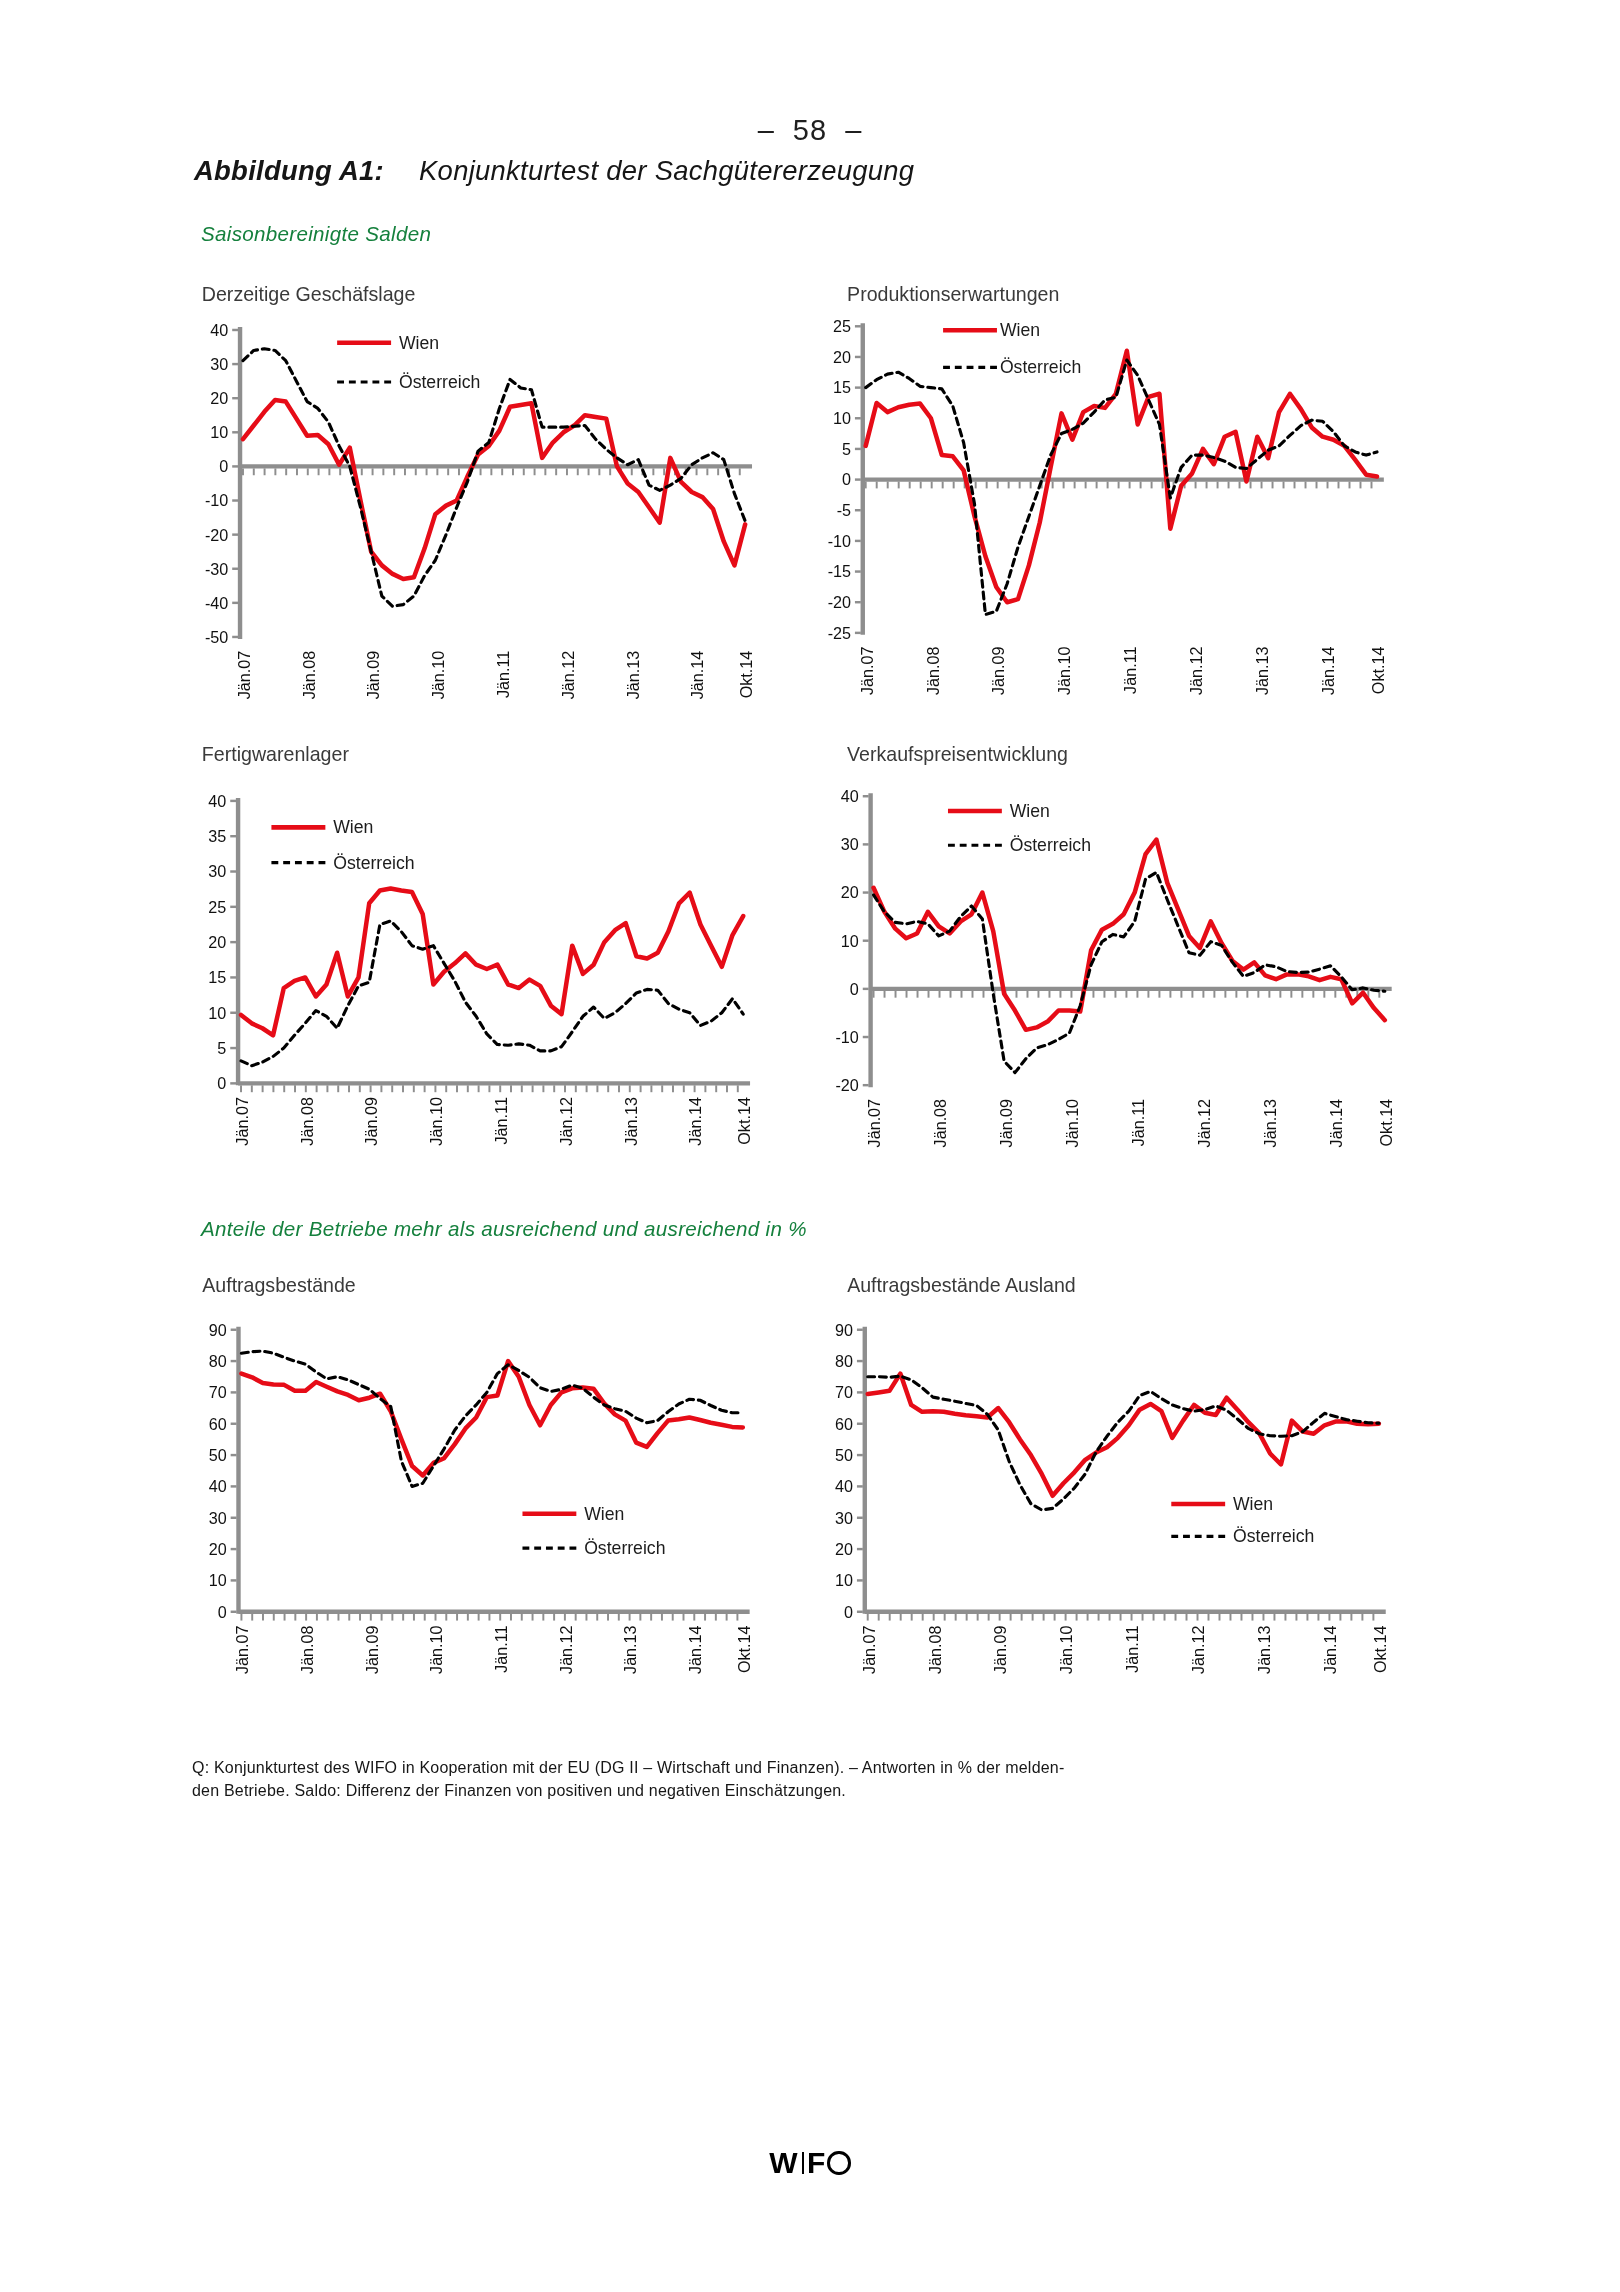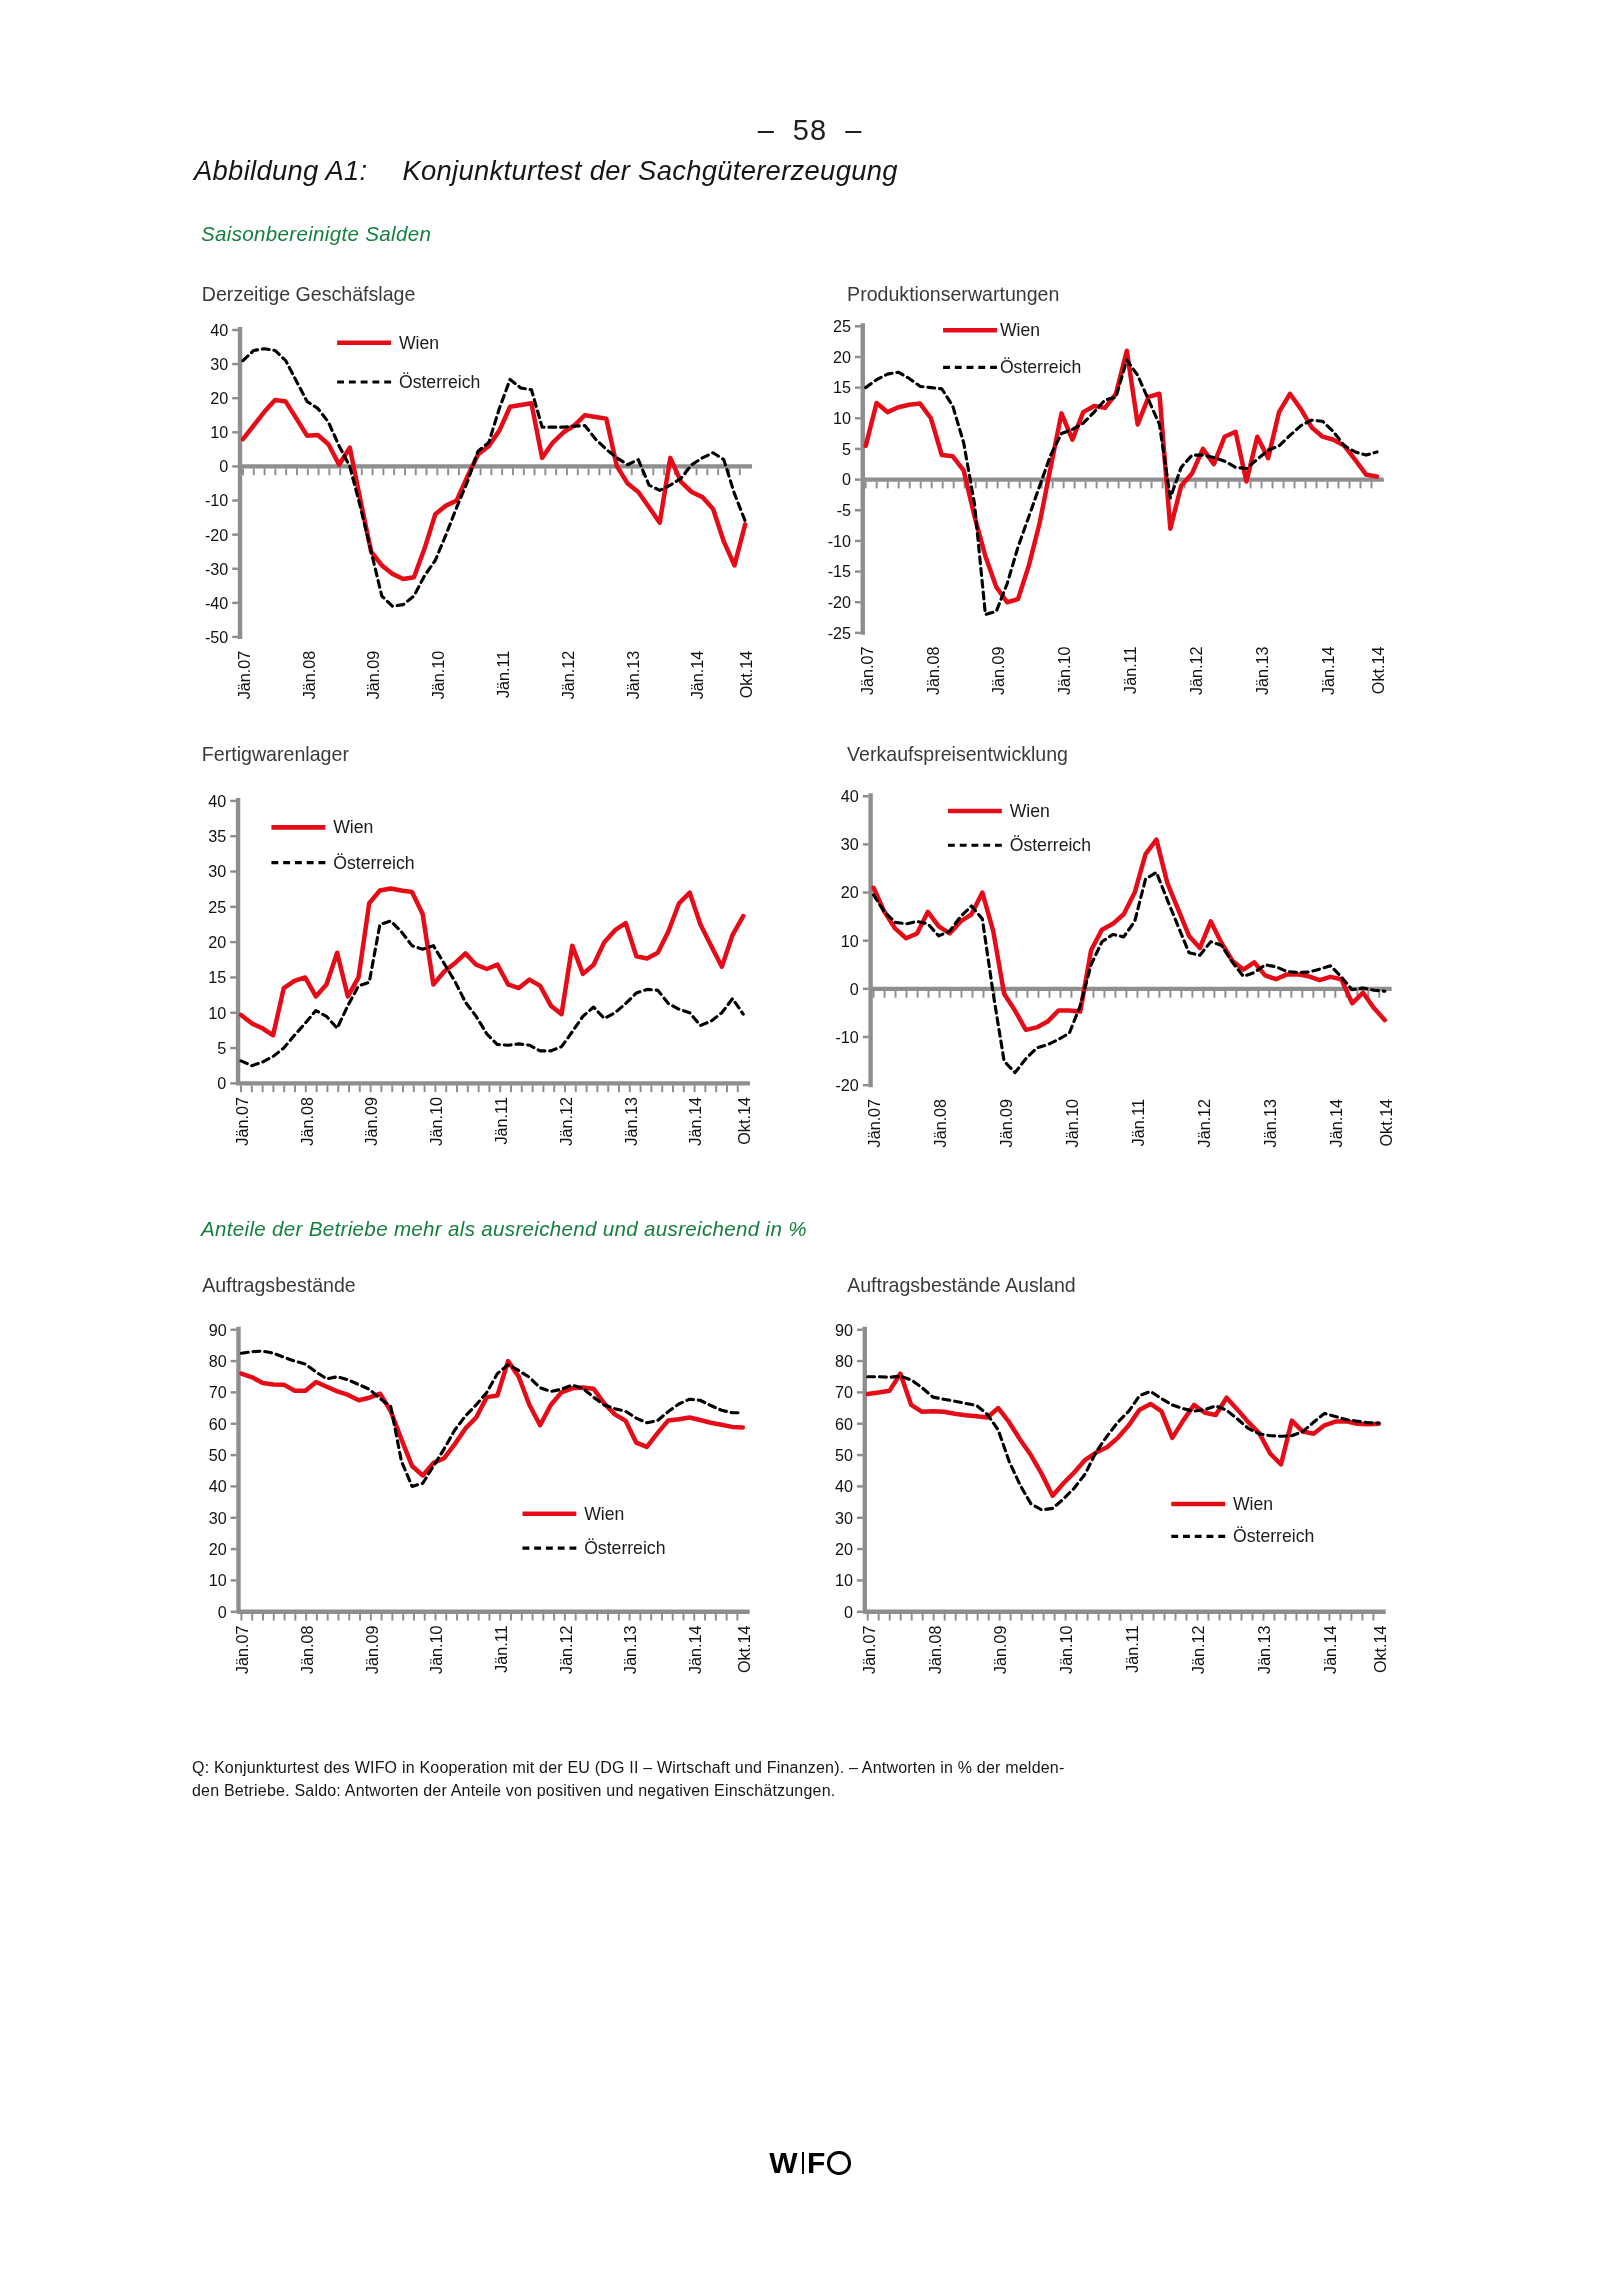--- a/index.html
+++ b/index.html
@@ -8,21 +8,21 @@
     font-family:"Liberation Sans", sans-serif; color:#1a1a1a;
   }
   .page-number {
     position:absolute; top:114px; left:0; width:100%; text-align:center;
     font-size:29px; color:#1f1f1f; white-space:pre; letter-spacing:1px;
   }
   .fig-title {
     position:absolute; top:155px; left:194px; font-size:27.4px; font-style:italic;
     color:#161616; letter-spacing:0.3px; white-space:nowrap;
   }
-  .fig-title .fig-label { margin-right:35px; }
+  .fig-title .fig-label { margin-right:35px;font-weight:bold; }
   .subhead {
     position:absolute; left:201px; font-size:20.6px; font-style:italic;
     color:#15803d; letter-spacing:0.3px; white-space:nowrap;
   }
   #subhead-salden  { top:222px; }
   #subhead-anteile { top:1217px; }
   svg.chart { position:absolute; overflow:visible; }
   .source {
     position:absolute; top:1757px; left:192px; width:1247px;
     font-size:16px; line-height:1.42; color:#161616; letter-spacing:0.2px;
@@ -613,21 +613,21 @@
     <g>
       <line x1="375" y1="239" x2="430" y2="239" stroke="#e60c17" stroke-width="4.6"></line>
       <text x="438" y="245" font-size="18" fill="#1c1c1c" text-anchor="start" font-family="&quot;Liberation Sans&quot;, sans-serif">Wien</text>
       <line x1="375" y1="272" x2="430" y2="272" stroke="#000000" stroke-width="3.2" stroke-dasharray="7 5"></line>
       <text x="438" y="278" font-size="18" fill="#1c1c1c" text-anchor="start" font-family="&quot;Liberation Sans&quot;, sans-serif">Österreich</text>
     </g>
   </svg>
 
 <div class="source">
   <div>Q: Konjunkturtest des WIFO in Kooperation mit der EU (DG II – Wirtschaft und Finanzen). – Antworten in % der melden-</div>
-  <div>den Betriebe. Saldo: Antworten der Anteile von positiven und negativen Einschätzungen.</div>
+  <div>den Betriebe. Saldo: Differenz der Finanzen von positiven und negativen Einschätzungen.</div>
 </div>
 
 <div class="logo">
   <div class="logo-inner">
     <span class="logo-letter">W</span>
     <span class="logo-bar"></span>
     <span class="logo-letter">F</span>
     <span class="logo-o"></span>
   </div>
 </div>

